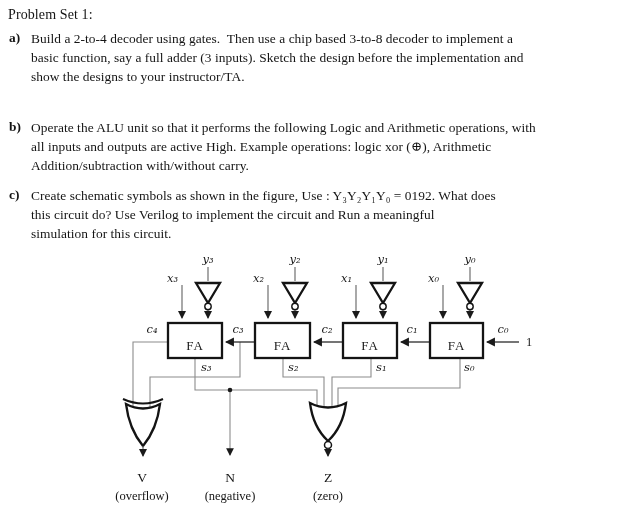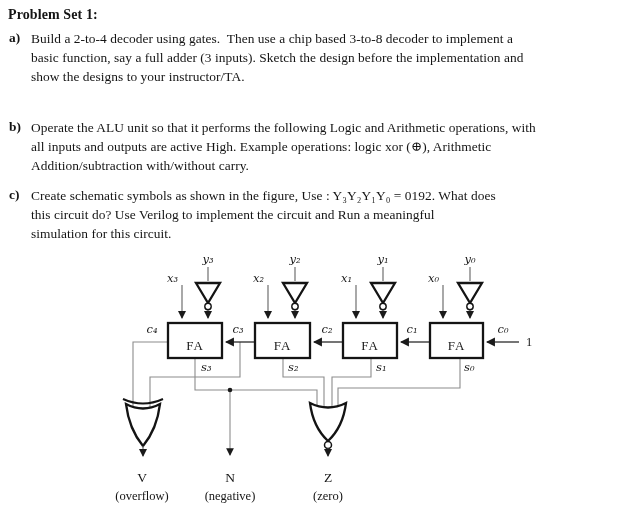--- a/index.html
+++ b/index.html
@@ -1,19 +1,19 @@
 <!DOCTYPE html>
 <html><head>
 <meta charset="utf-8">
 <style>
   html,body{margin:0;padding:0;background:#ffffff;}
   #page{position:relative;width:632px;height:506px;background:#ffffff;overflow:hidden;
         font-family:"Liberation Serif","DejaVu Serif",serif;color:#141414;}
 
-  .doc-title{position:absolute;left:8px;top:7px;font-size:14px;font-weight:bold;
+  .doc-title{position:absolute;left:8px;top:7px;font-size:14px;font-weight:normal;
              letter-spacing:.1px;white-space:pre;}
   .item{position:absolute;left:0;width:632px;}
   .item .marker{position:absolute;left:9px;top:0;font-size:13.4px;font-weight:bold;}
   .item .itext{margin-left:31px;width:598px;font-size:13.4px;line-height:18.8px;
                white-space:pre;letter-spacing:.05px;}
   #item-a{top:30px;} #item-b{top:119px;} #item-c{top:187px;}
 
   svg{position:absolute;left:0;top:0;}
   .wire{stroke:#8c8c8c;stroke-width:1.1;fill:none;}
   .inwire{stroke:#6f6f6f;stroke-width:1.2;fill:none;}

